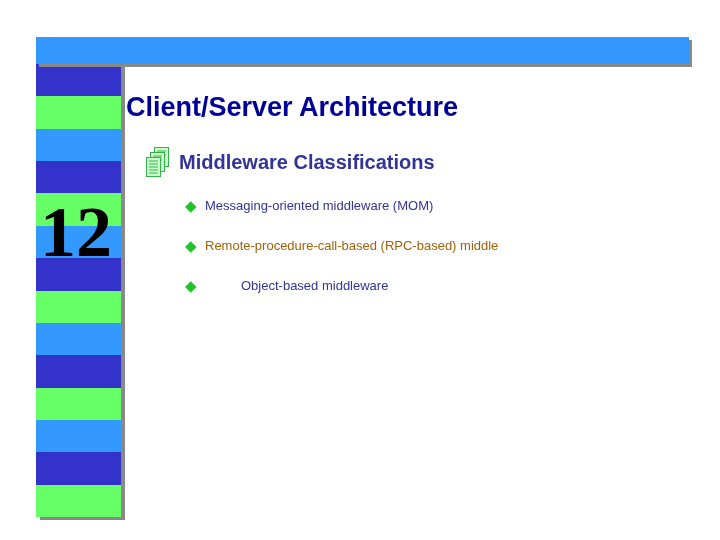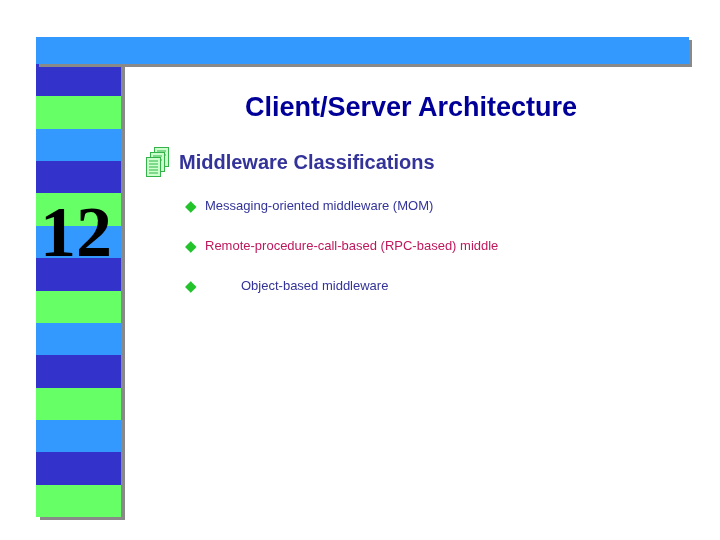--- a/index.html
+++ b/index.html
@@ -25,21 +25,21 @@
 
   .slide-number{
     position:absolute;left:36px;top:196px;width:80px;
     text-align:center;
     font-family:"Liberation Serif","DejaVu Serif",serif;
     font-weight:bold;font-size:72px;line-height:72px;color:#000000;
   }
 
   .title{
     position:absolute;left:126px;top:92px;width:570px;
-    text-align:center;font-size:27px;font-weight:bold;color:#000099;
+    text-align:left;font-size:27px;font-weight:bold;color:#000099;
     letter-spacing:0px;
   }
 
   .heading{
     position:absolute;left:146px;top:147px;
     display:flex;align-items:center;gap:9px;
   }
   .heading-icon{width:24px;height:30px;flex:0 0 auto;}
   .heading-text{font-size:20px;font-weight:bold;color:#333399;line-height:30px;}
 
@@ -102,21 +102,21 @@
   <div class="bullets">
 
   <div class="bullet-row">
         <span class="diamond" style="color: rgb(34, 195, 43);">◆</span>
         <div class="bullet-text" style="color: rgb(51, 51, 153);">
           <div>Messaging-oriented middleware (MOM)</div>
         </div>
       </div>
       <div class="bullet-row">
         <span class="diamond" style="color: rgb(34, 195, 43);">◆</span>
-        <div class="bullet-text" style="color: #be185d;">
+        <div class="bullet-text" style="color: #a16207;">
           <div>Remote-procedure-call-based (RPC-based) middle</div>
         </div>
       </div>
       <div class="bullet-row">
         <span class="diamond" style="color: rgb(34, 195, 43);">◆</span>
         <div class="bullet-text" style="color: rgb(51, 51, 153); margin-left: 36px;">
           <div>Object-based middleware</div>
         </div>
       </div>
     </div>

